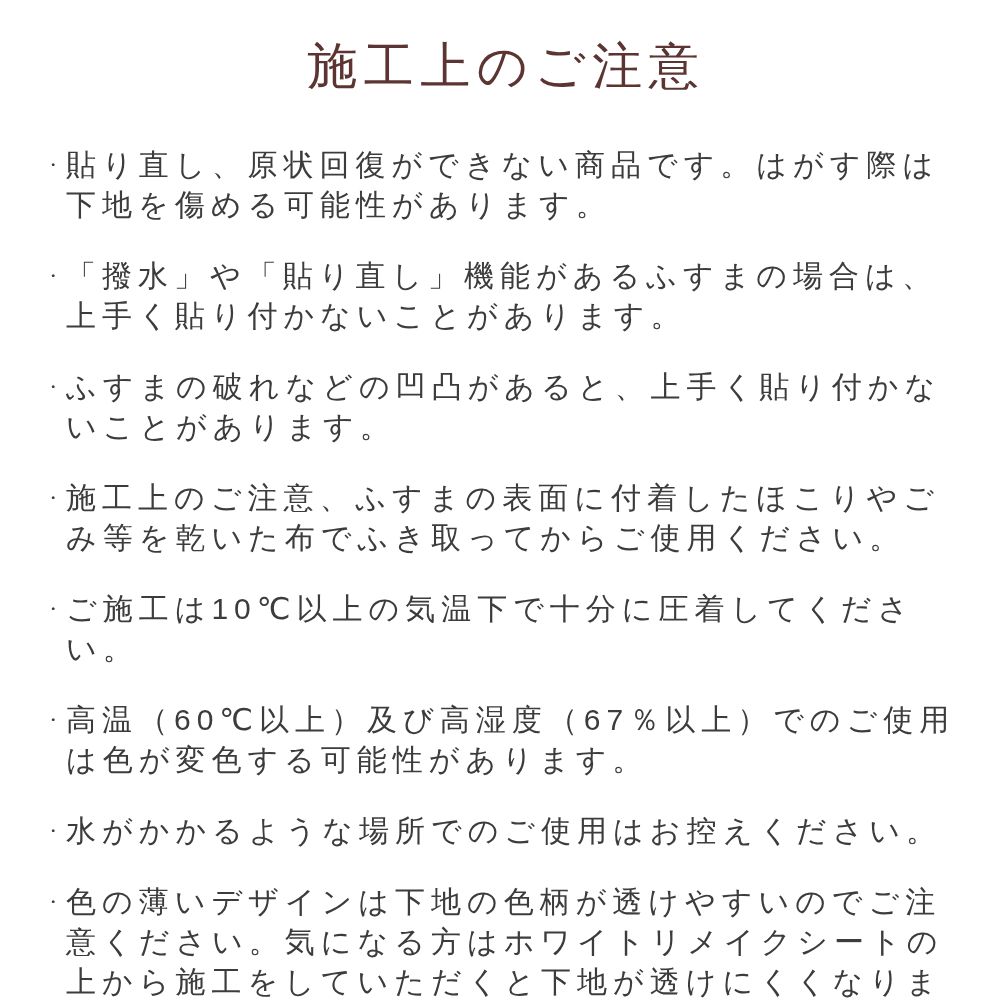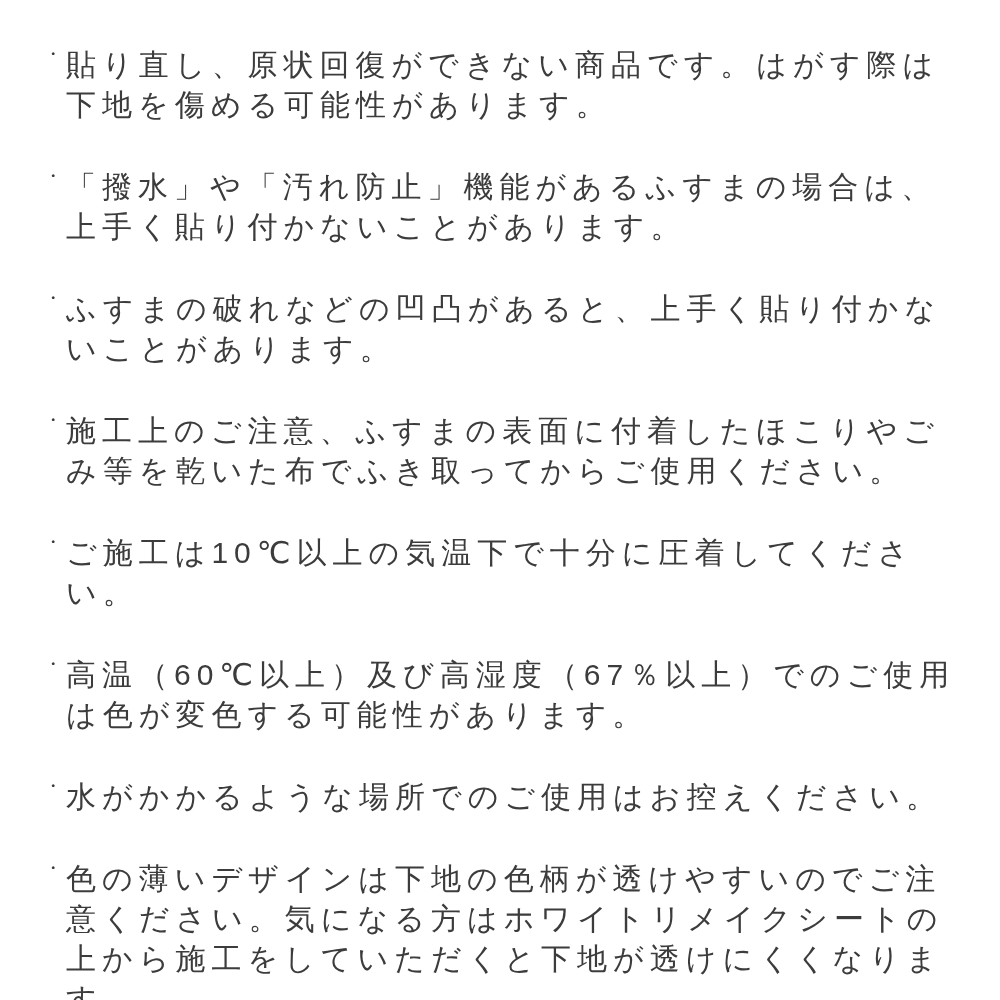--- a/index.html
+++ b/index.html
@@ -51,36 +51,36 @@
     font-size: 18px;
     line-height: 40px; 
     letter-spacing: 0;
     color: #3c3c3c;
     user-select: none;
   }
   .note-text {
     flex: 1 1 auto;
     word-break: normal;
     overflow-wrap: break-word;
-    margin-top: 11px;
   }
 </style>
 </head>
 <body>
 
 <div class="page">
+  <h1 class="title">施工上のご注意</h1>
 
   <ul class="notes">
     <li class="note">
       <span class="bullet">・</span>
       <span class="note-text">貼り直し、原状回復ができない商品です。はがす際は下地を傷める可能性があります。</span>
     </li>
     <li class="note">
       <span class="bullet">・</span>
-      <span class="note-text">「撥水」や「汚れ防止」機能があるふすまの場合は、上手く貼り付かないことがあります。</span>
+      <span class="note-text">「撥水」や「貼り直し」機能があるふすまの場合は、上手く貼り付かないことがあります。</span>
     </li>
     <li class="note">
       <span class="bullet">・</span>
       <span class="note-text">ふすまの破れなどの凹凸があると、上手く貼り付かないことがあります。</span>
     </li>
     <li class="note">
       <span class="bullet">・</span>
       <span class="note-text">施工上のご注意、ふすまの表面に付着したほこりやごみ等を乾いた布でふき取ってからご使用ください。</span>
     </li>
     <li class="note">

